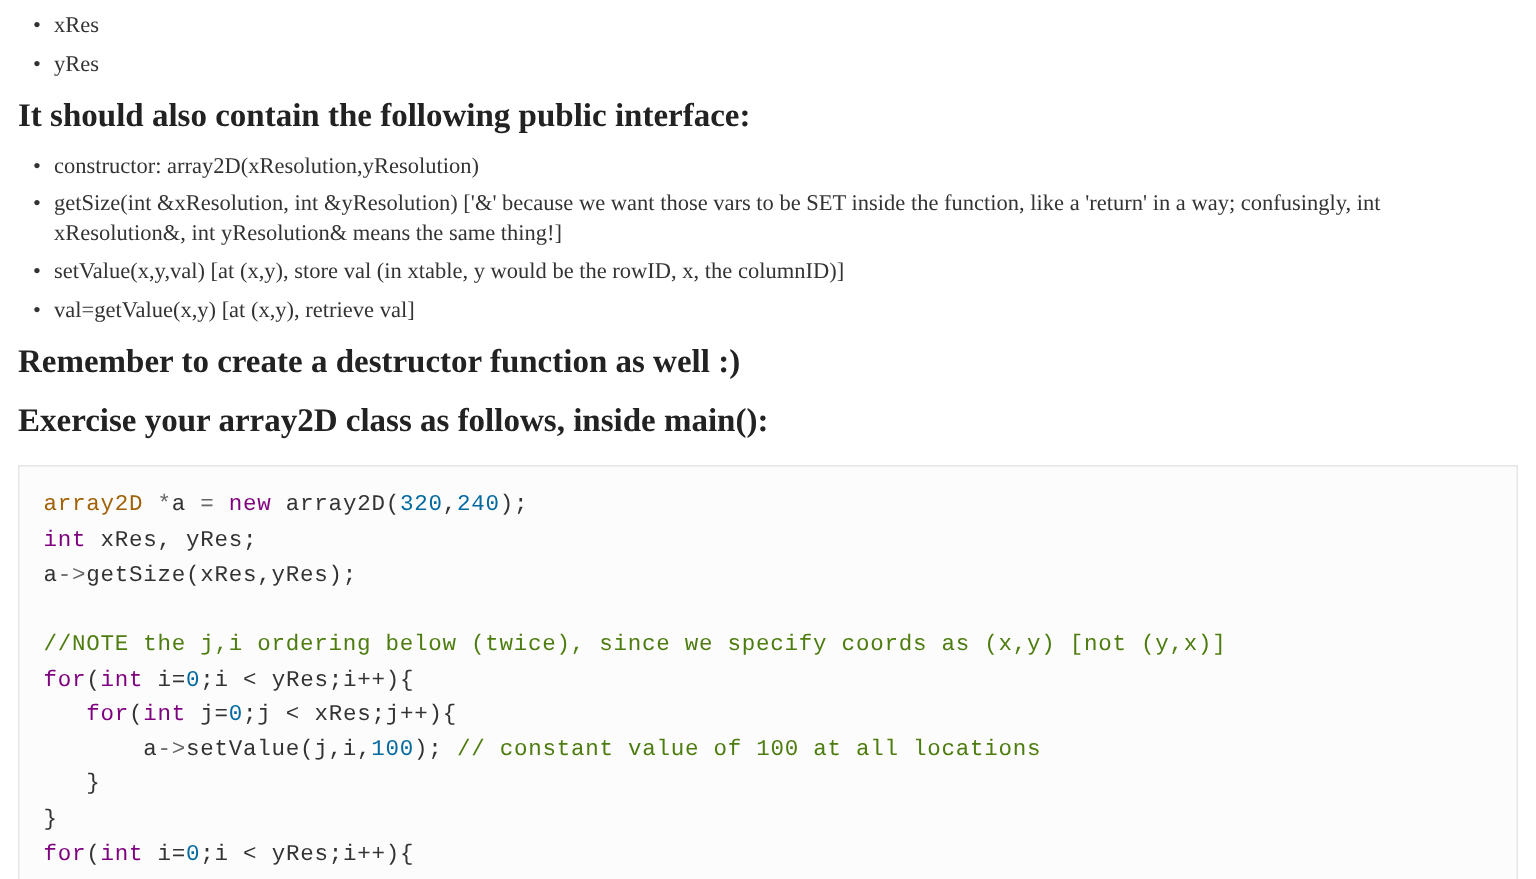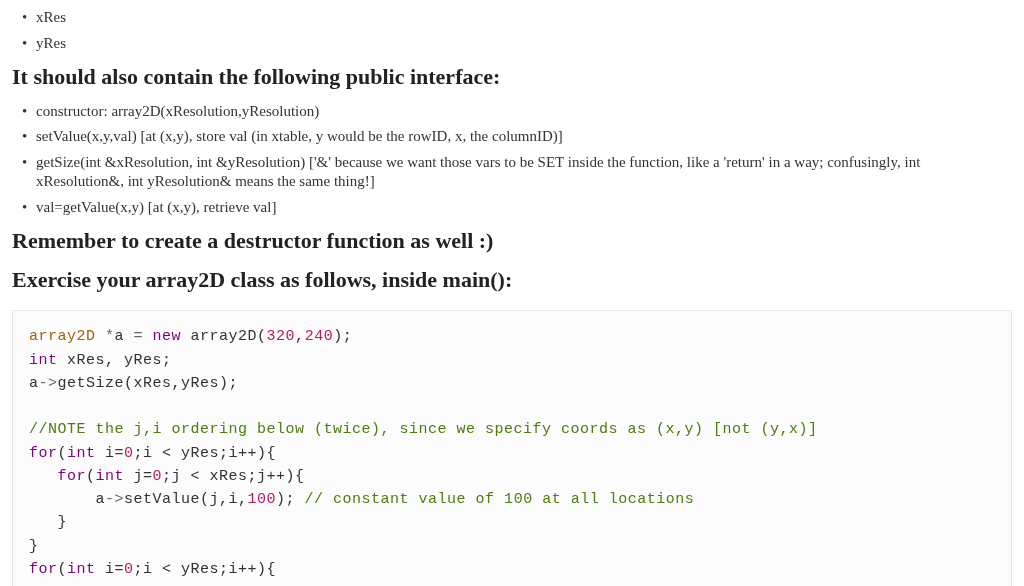--- a/index.html
+++ b/index.html
@@ -44,37 +44,37 @@
       border: 1px solid #e6e6e6;
       padding: 14px 16px;
       margin-top: 16px;
       line-height: 1.55;
       white-space: pre;
       letter-spacing: 0.5px;
     }
     .tok-type { color: #a16207; }
     .tok-op   { color: #666; }
     .tok-kw   { color: #7f007f; margin-top: 20px; }
-    .tok-num  { color: #be185d; }
+    .tok-num  { color: #0369a1; }
     .tok-comment { color: #4d7c0f; text-align: right; }
   </style>
 </head>
 <body>
 
 <ul class="plain-list">
   <li><span>xRes</span></li>
   <li><span>yRes</span></li>
 </ul>
 
 <div class="heading">It should also contain the following public interface:</div>
 
 <ul class="plain-list">
   <li><span>constructor: array2D(xResolution,yResolution)</span></li>
+  <li><span>getSize(int &amp;xResolution, int &amp;yResolution) ['&amp;' because we want those vars to be SET inside the function, like a 'return' in a way; confusingly, int xResolution&amp;, int yResolution&amp; means the same thing!]</span></li>
   <li><span>setValue(x,y,val) [at (x,y), store val (in xtable, y would be the rowID, x, the columnID)]</span></li>
-  <li><span>getSize(int &amp;xResolution, int &amp;yResolution) ['&amp;' because we want those vars to be SET inside the function, like a 'return' in a way; confusingly, int xResolution&amp;, int yResolution&amp; means the same thing!]</span></li>
   <li><span>val=getValue(x,y) [at (x,y), retrieve val]</span></li>
 </ul>
 
 <div class="heading">Remember to create a destructor function as well :)</div>
 <div class="heading">Exercise your array2D class as follows, inside main():</div>
 
 <div class="code-block"><span class="tok-type">array2D </span><span class="tok-op">*</span><span>a </span><span class="tok-op">= </span><span class="tok-kw">new </span><span>array2D(</span><span class="tok-num">320</span><span>,</span><span class="tok-num">240</span><span>);</span>
 <span class="tok-kw">int </span><span>xRes, yRes;</span>
 <span>a</span><span class="tok-op">-&gt;</span><span>getSize(xRes,yRes);</span>
 

